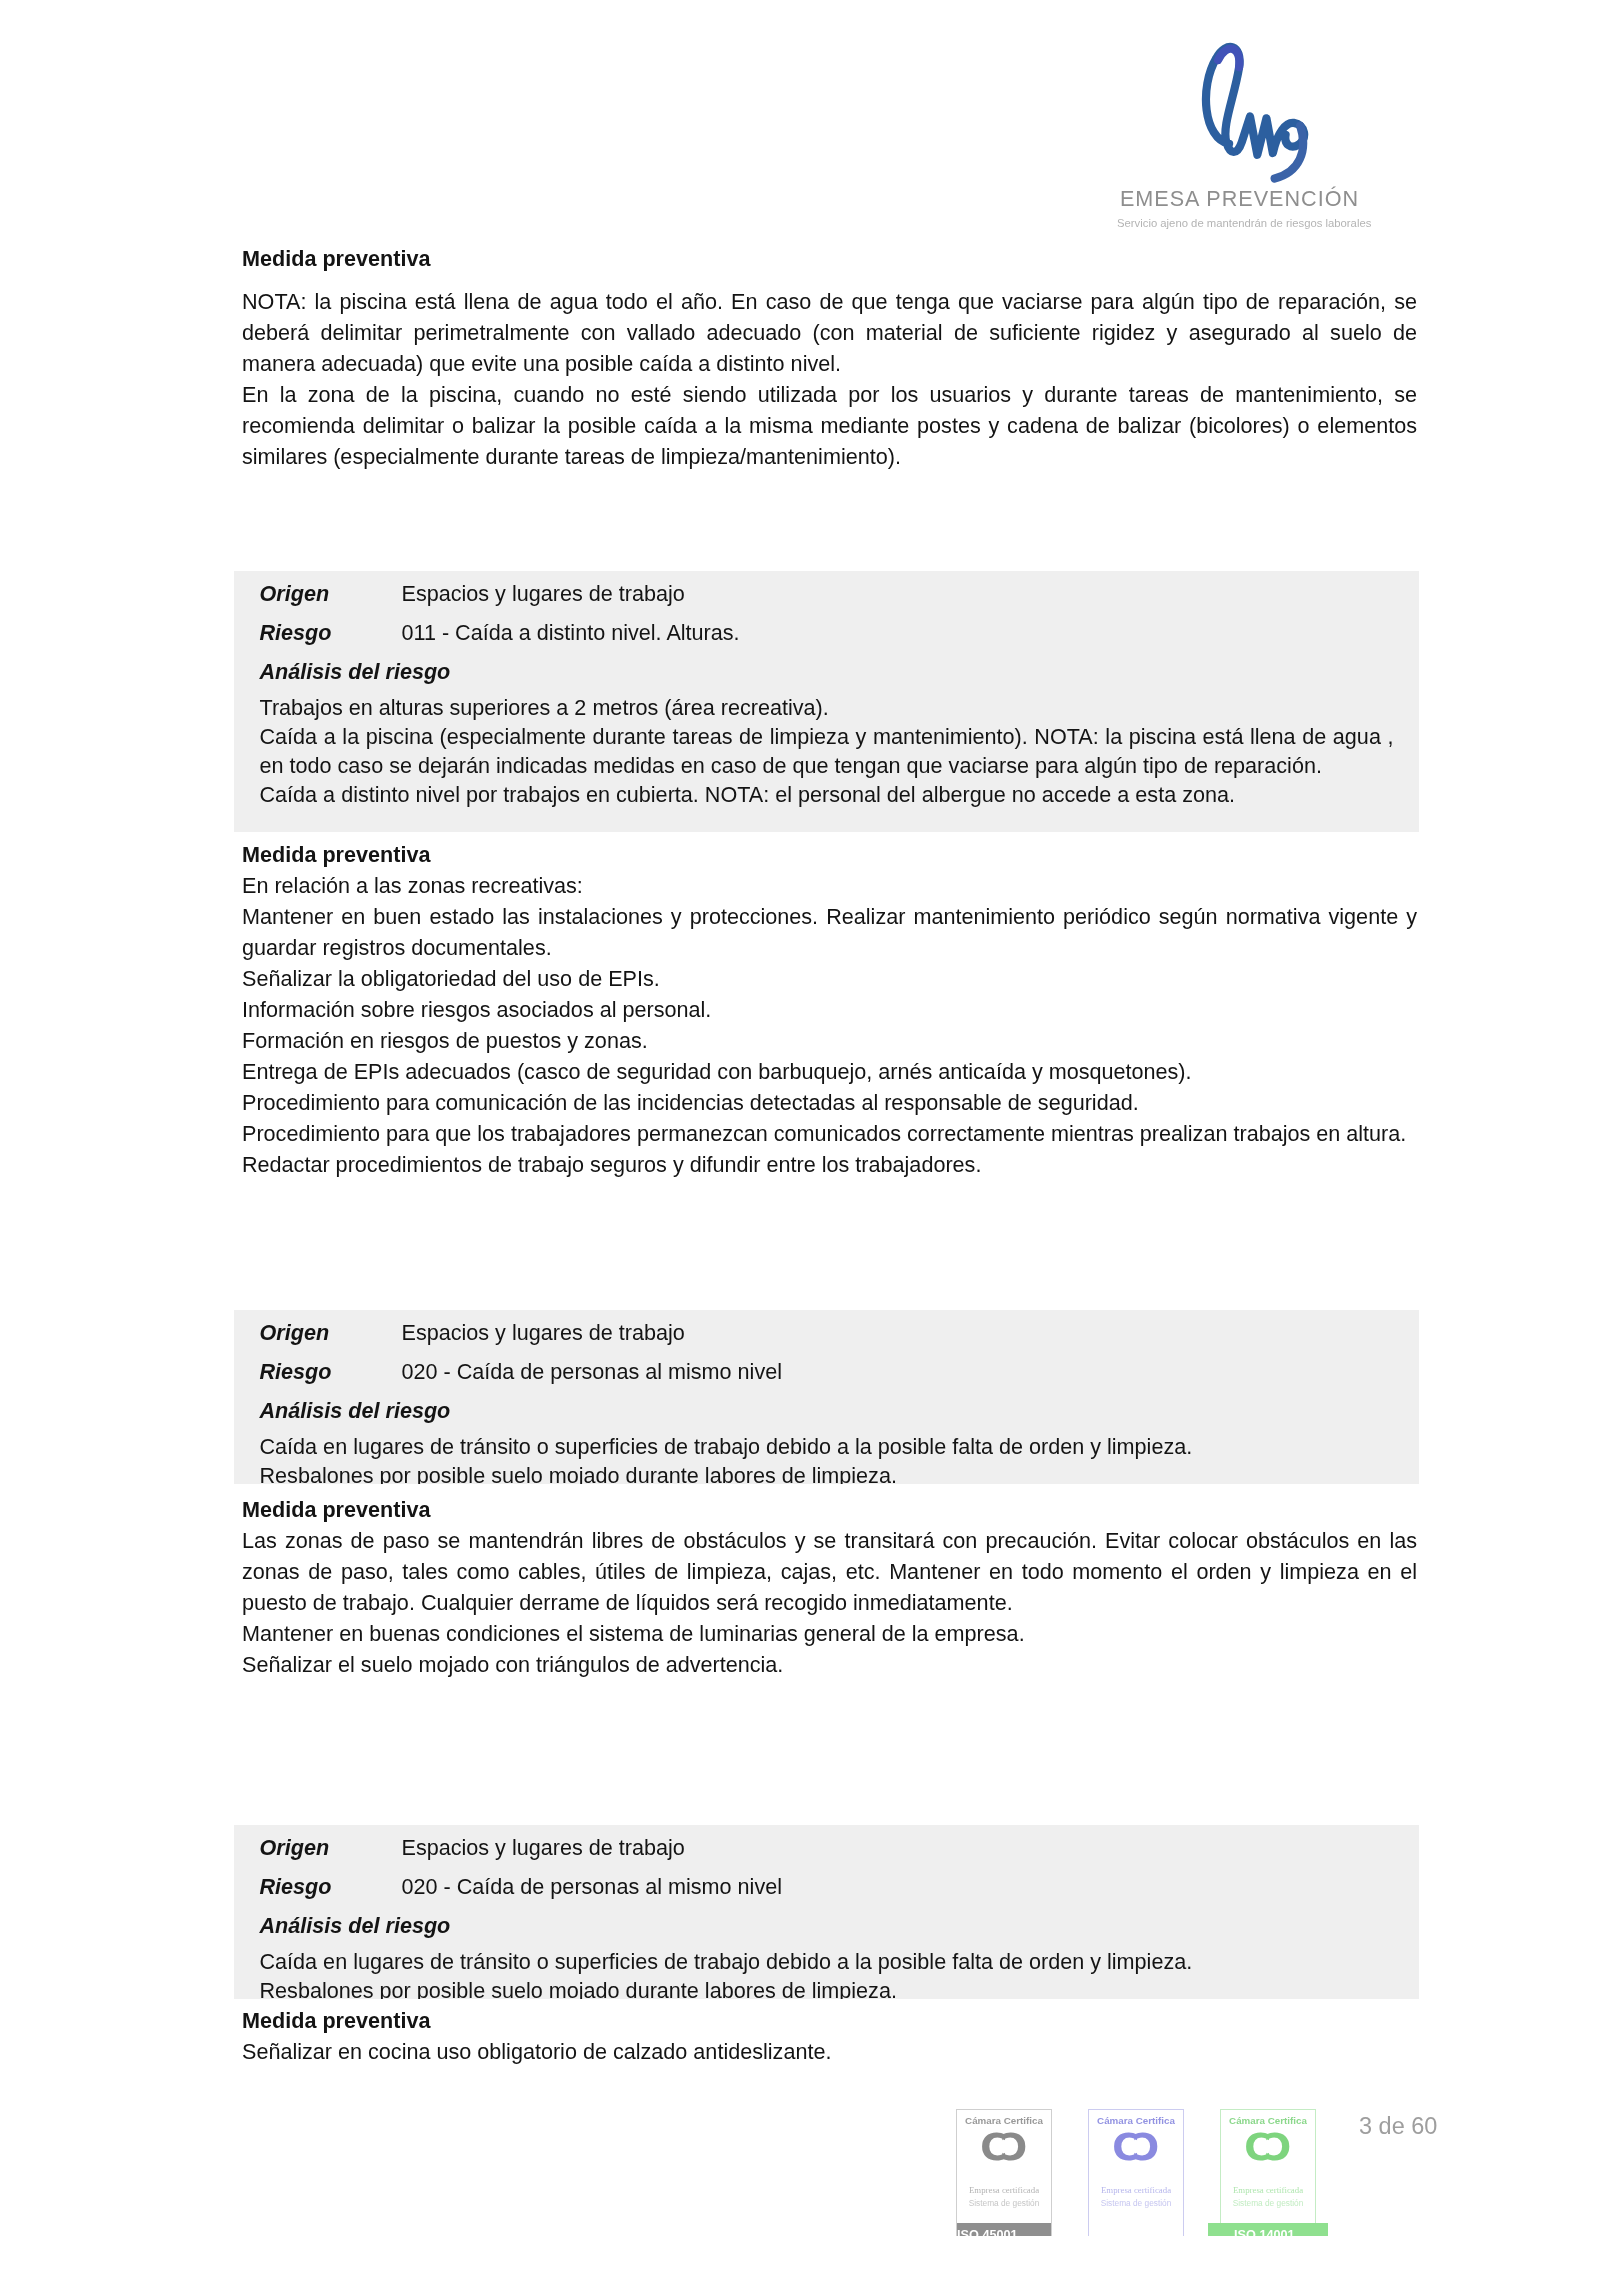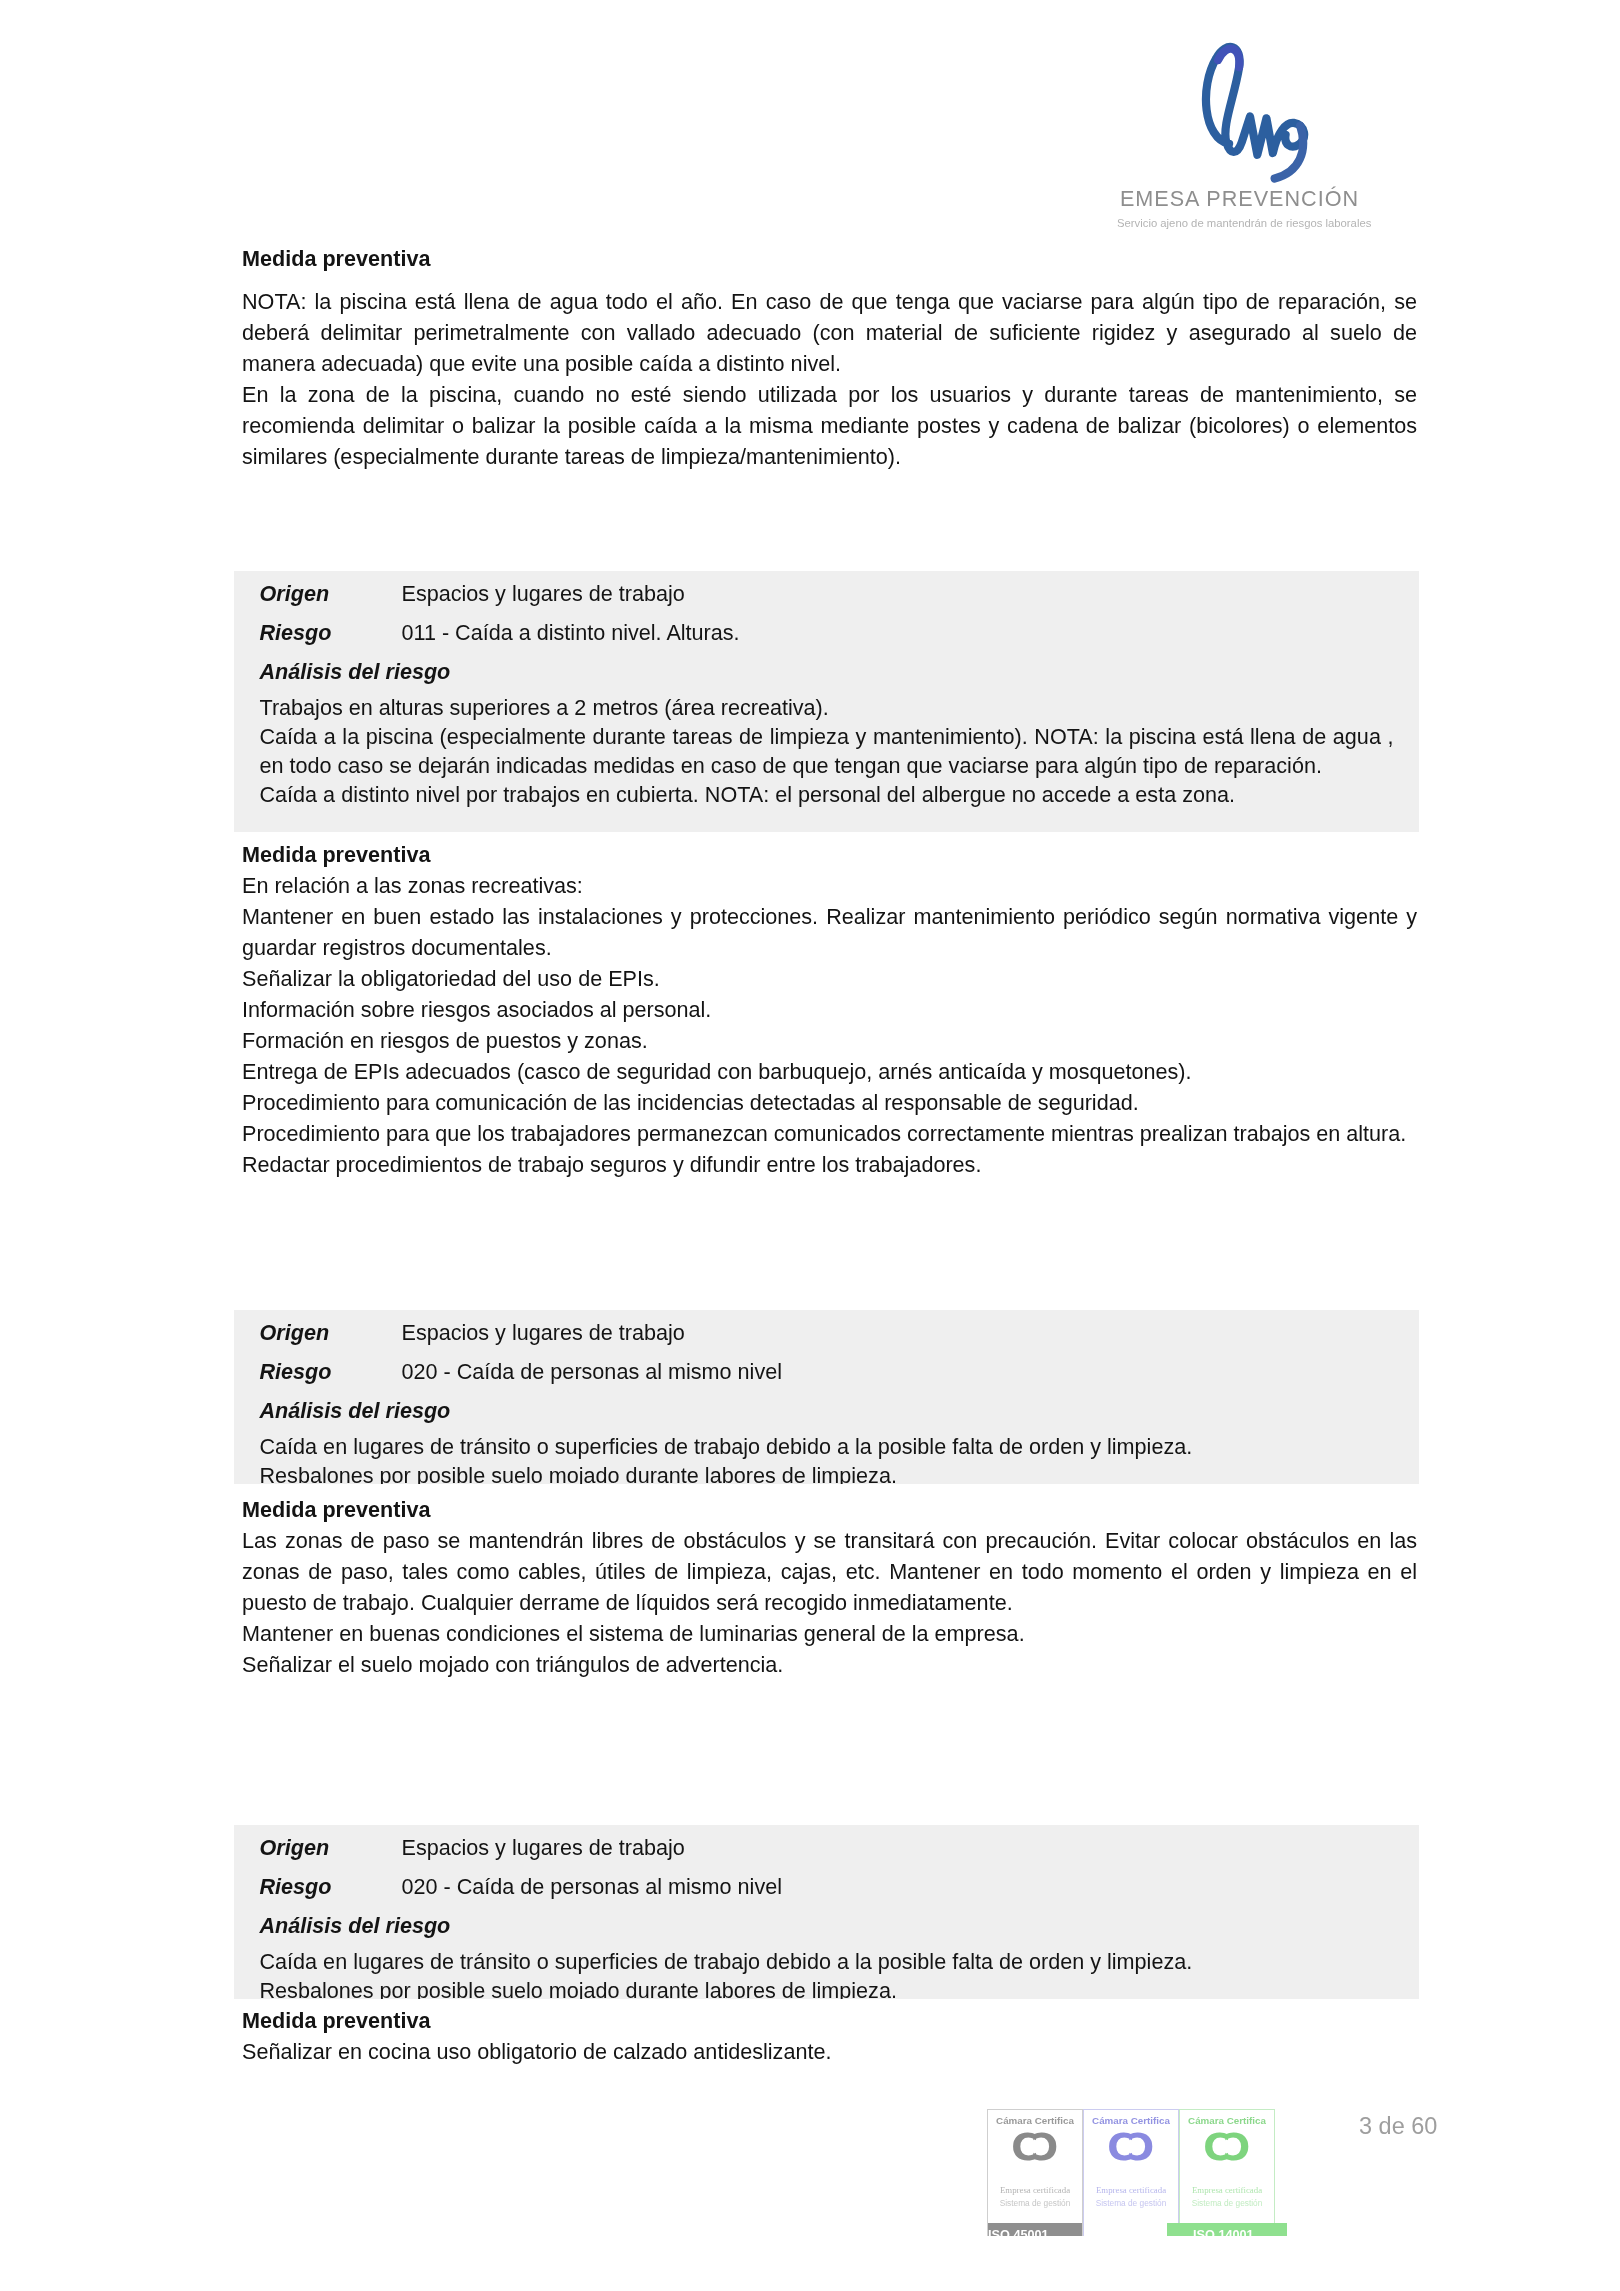--- a/index.html
+++ b/index.html
@@ -30,21 +30,21 @@
   .rb-value{flex:1;}
   .rb-analysis-label{font-weight:bold;font-style:italic;line-height:27.4px;margin:2px 0 7.8px 0;}
   .rb-analysis{white-space:pre-line;text-align:justify;line-height:29px;}
   .box-tall{height:261px;overflow:hidden;}
   .box-short{height:174px;overflow:hidden;}
 
   
   .footer-info{position:absolute;left:178px;top:2143px;font-size:23.5px;line-height:34px;color:#a8a8a8;}
   .page-indicator{position:absolute;left:1359px;top:2113px;font-size:23.5px;color:#9e9e9e;}
 
-  .badges{position:absolute;left:987px;top:2109px;display:flex;}
+  .badges{position:absolute;left:956px;top:2109px;display:flex;gap:36px;}
   .badge{
     width:96px;height:139px;box-sizing:border-box;background:#ffffff;
     display:flex;flex-direction:column;align-items:center;padding-top:4.9px;
     border:1px solid #d8d8d8;
   }
   .badge-header{font-size:9.8px;font-weight:bold;white-space:nowrap;}
   .badge-cc{font-family:"DejaVu Sans",sans-serif;font-size:37px;font-weight:bold;
     letter-spacing:-6.9px;line-height:43px;padding-right:6.9px;}
   .badge-line1{font-size:8.8px;margin-top:16px;white-space:nowrap;font-family:Liberation Serif, serif;}
   .badge-line2{font-size:8.3px;margin-top:2.9px;white-space:nowrap;}

